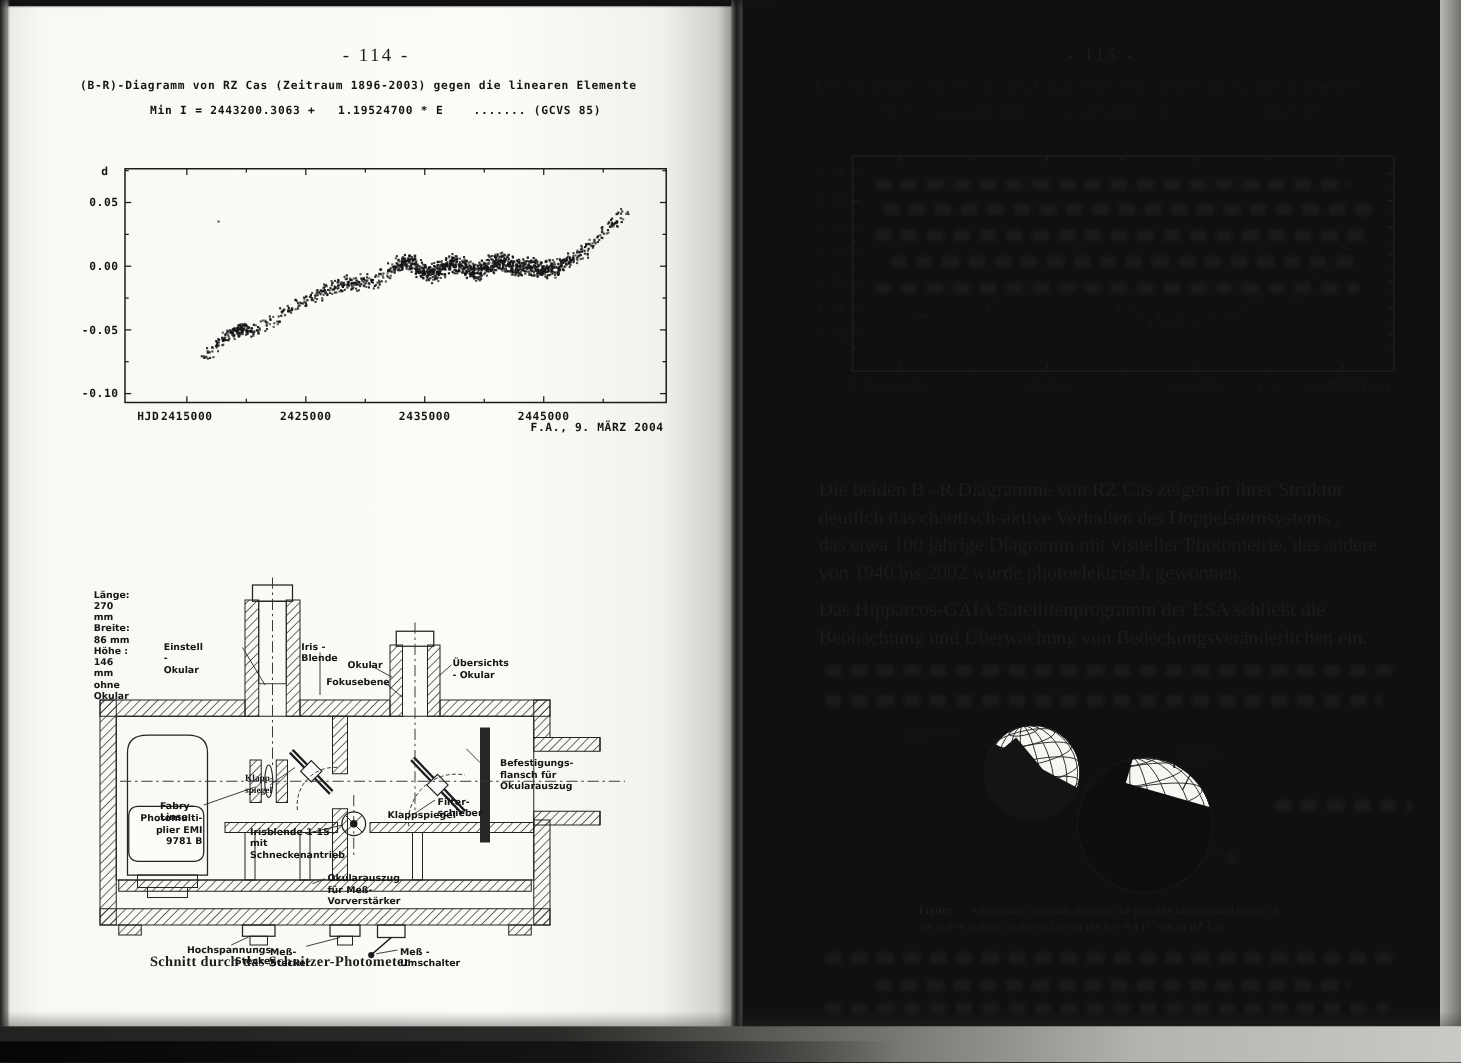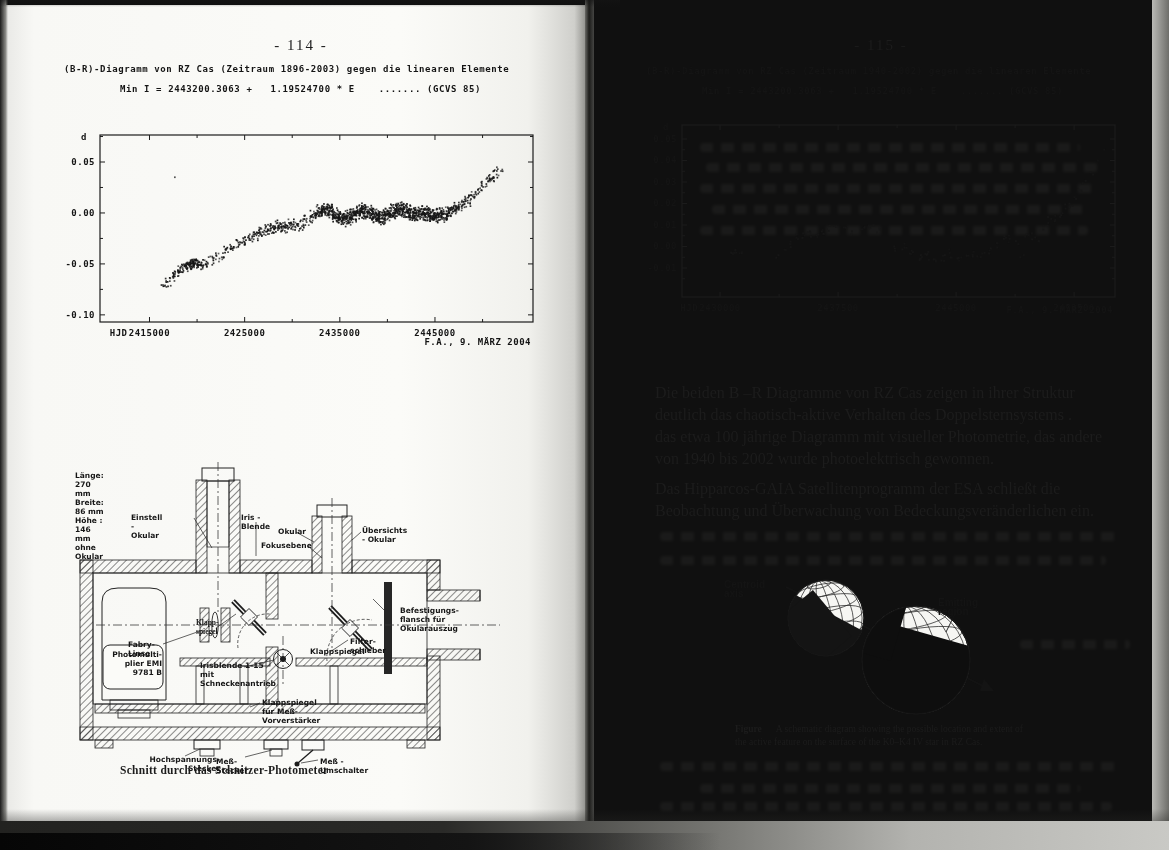--- a/index.html
+++ b/index.html
@@ -2119,21 +2119,21 @@
 Okularauszug</div>
       <div class="lbl" style="left: 196px; top: 618px; font-family: Liberation Serif, serif;">Klapp-
 spiegel</div>
       <div class="lbl" style="left: 128px; top: 640px;">Fabry-Linse</div>
       <div class="lbl" style="left: 310px; top: 647px;">Klappspiegel</div>
       <div class="lbl" style="left: 104px; top: 650px; width: 58px; text-align: right;">Photomulti-
 plier EMI
 9781 B</div>
       <div class="lbl" style="left: 200px; top: 661px;">Irisblende 1-15 mit
 Schneckenantrieb</div>
-      <div class="lbl" style="left: 262px; top: 698px;">Klappspiegel  für  Meß-Vorverstärker</div>
+      <div class="lbl" style="left: 262px; top: 698px;">Okularauszug  für  Meß-Vorverstärker</div>
       <div class="lbl" style="left: 148px; top: 755px; width: 72px; text-align: right;">Hochspannungs-
 Stecker</div>
       <div class="lbl" style="left: 216px; top: 757px;">Meß-Stecker</div>
       <div class="lbl" style="left: 320px; top: 757px;">Meß - Umschalter</div>
       <div class="lbl sph-lbl" style="left: 724px; top: 580px;">Centroid axis</div>
       <div class="lbl sph-lbl" style="left: 938px; top: 598px;">Emitting region</div>
     </div>
 </div>
 
 </body></html>

